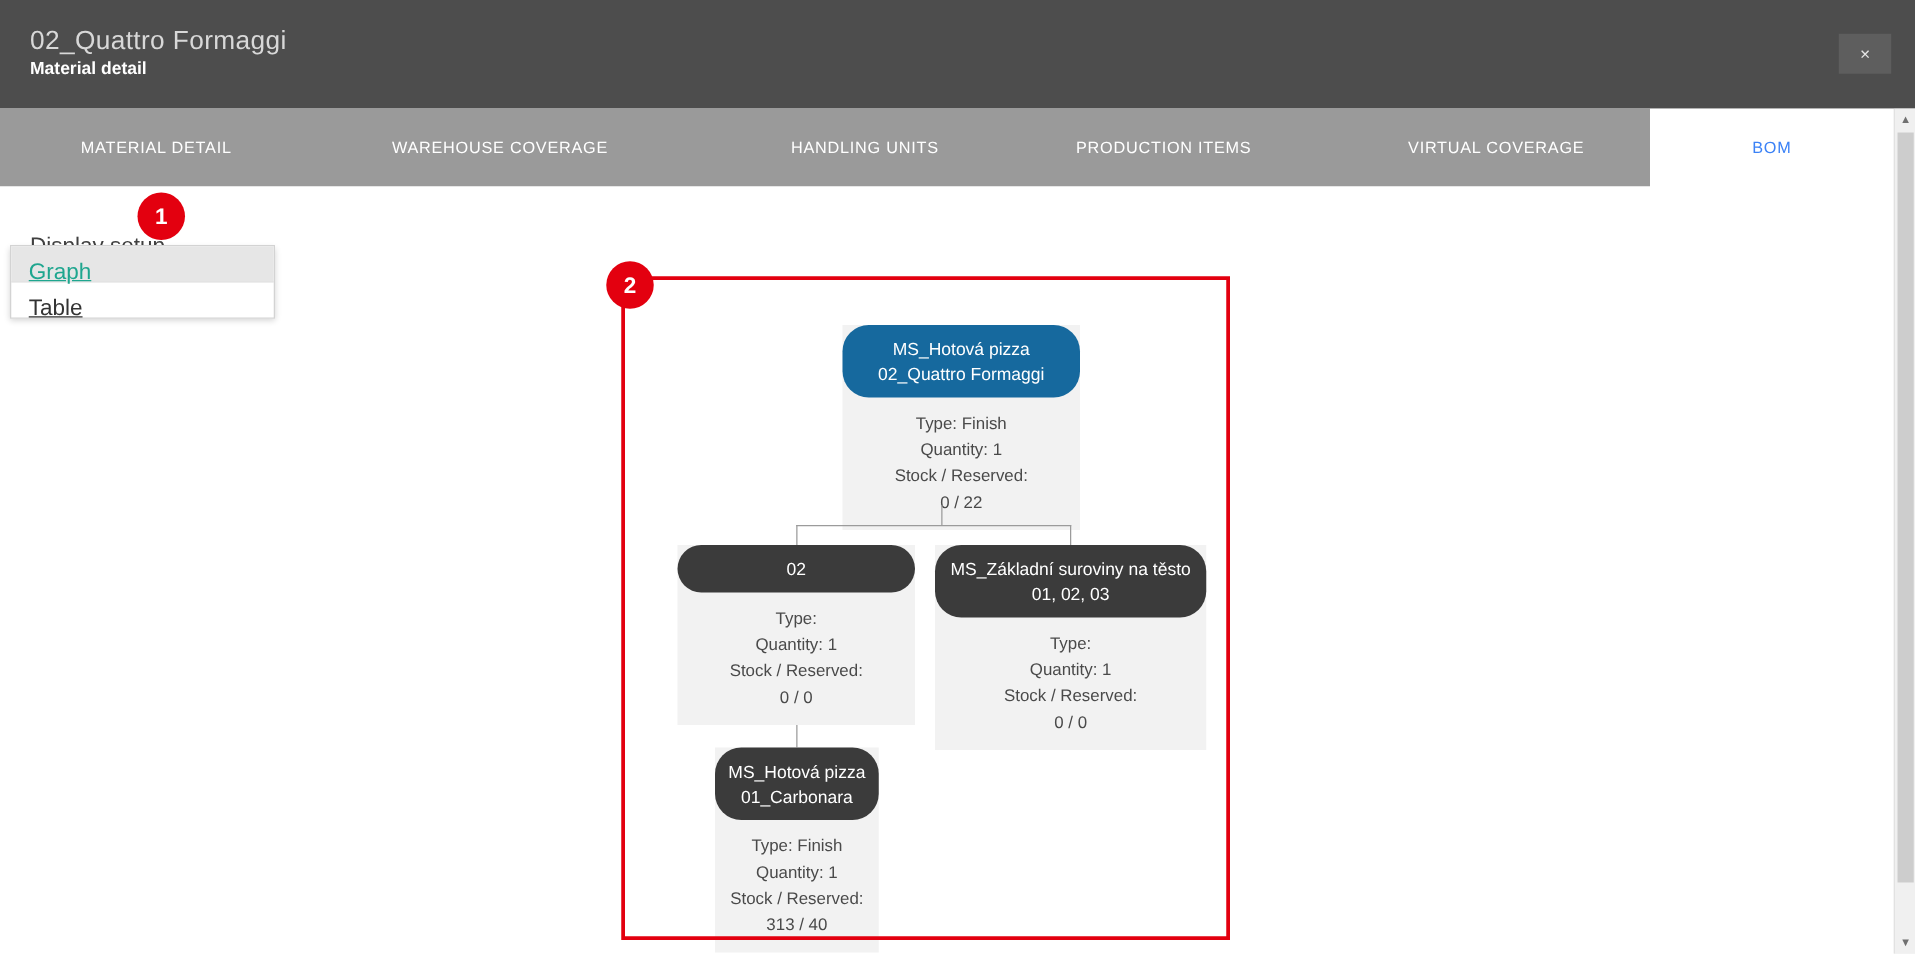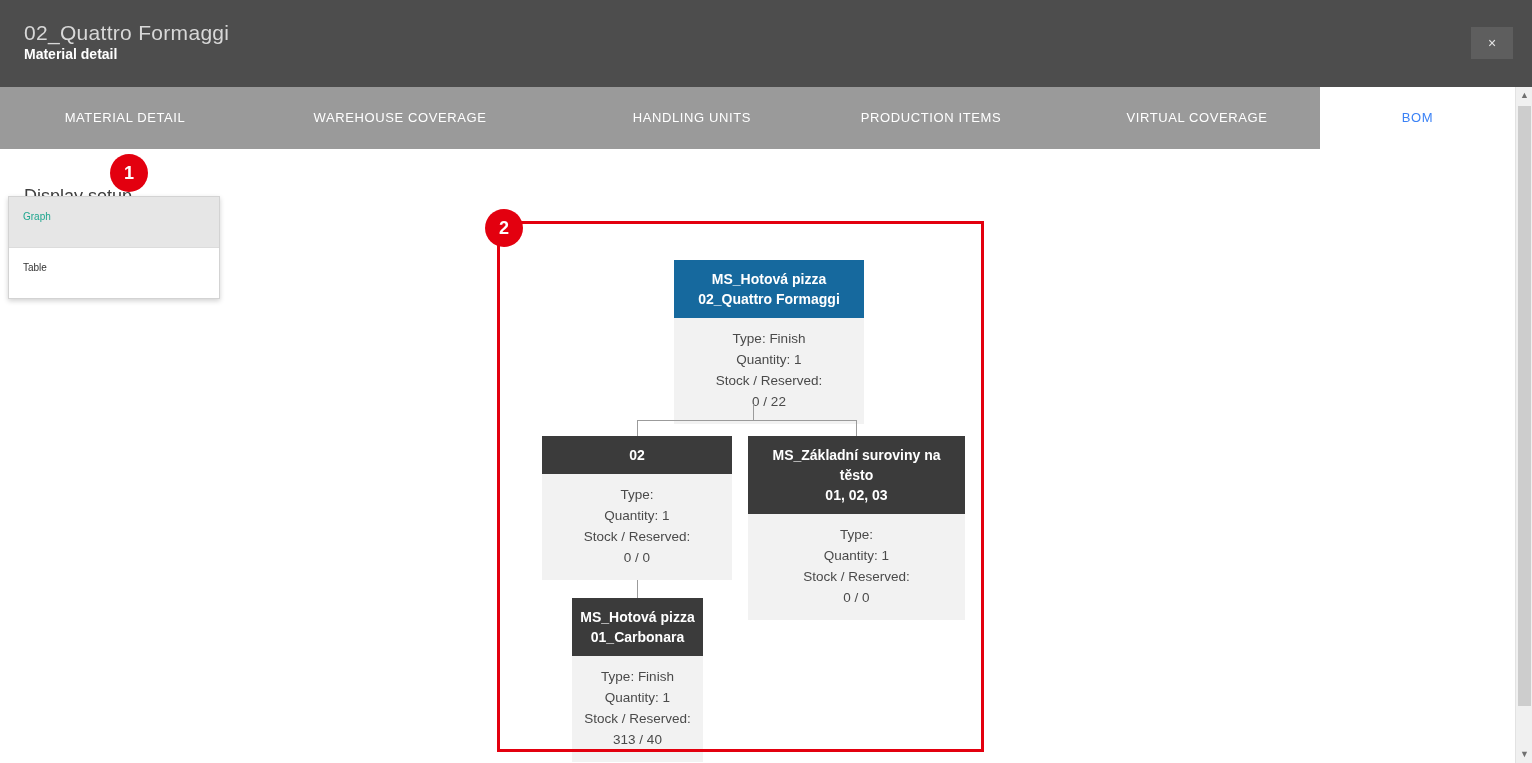--- a/index.html
+++ b/index.html
@@ -119,26 +119,27 @@
   .dropdown {
     position: absolute;
     left: 8px; top: 196px;
     width: 212px;
     background: #ffffff;
     border: 1px solid #d3d3d3;
     box-shadow: 0 2px 5px rgba(0,0,0,0.18);
     z-index: 20;
   }
   .dropdown-option {
-    height: 50px;
+    height: 28px;
     line-height: 40px;
     padding-left: 14px;
-    font-size: 10px;
+    font-size: 18px;
     color: #333333;
     cursor: pointer;
+    text-decoration: underline;
   }
   .dropdown-option.selected {
     background: #e6e6e6;
     color: #1fa68f;
   }
   .dropdown-sep {
     height: 1px;
     background: #dcdcdc;
     margin: 0;
   }
@@ -176,23 +177,24 @@
   }
   .node {
     position: absolute;
     width: 190px;
     background: #f2f2f2;
     text-align: center;
   }
   .node-header {
     padding: 9px 6px;
     font-size: 14px;
-    font-weight: bold;
+    font-weight: normal;
     color: #ffffff;
     line-height: 20px;
+    border-radius: 21px;
   }
   .node-header.root { background: #16699e; }
   .node-header.child { background: #3b3b3b; }
   .node-body {
     padding: 10px 6px 12px 6px;
     font-size: 13.5px;
     color: #4a4a4a;
     line-height: 21px;
   }
   .connector {

